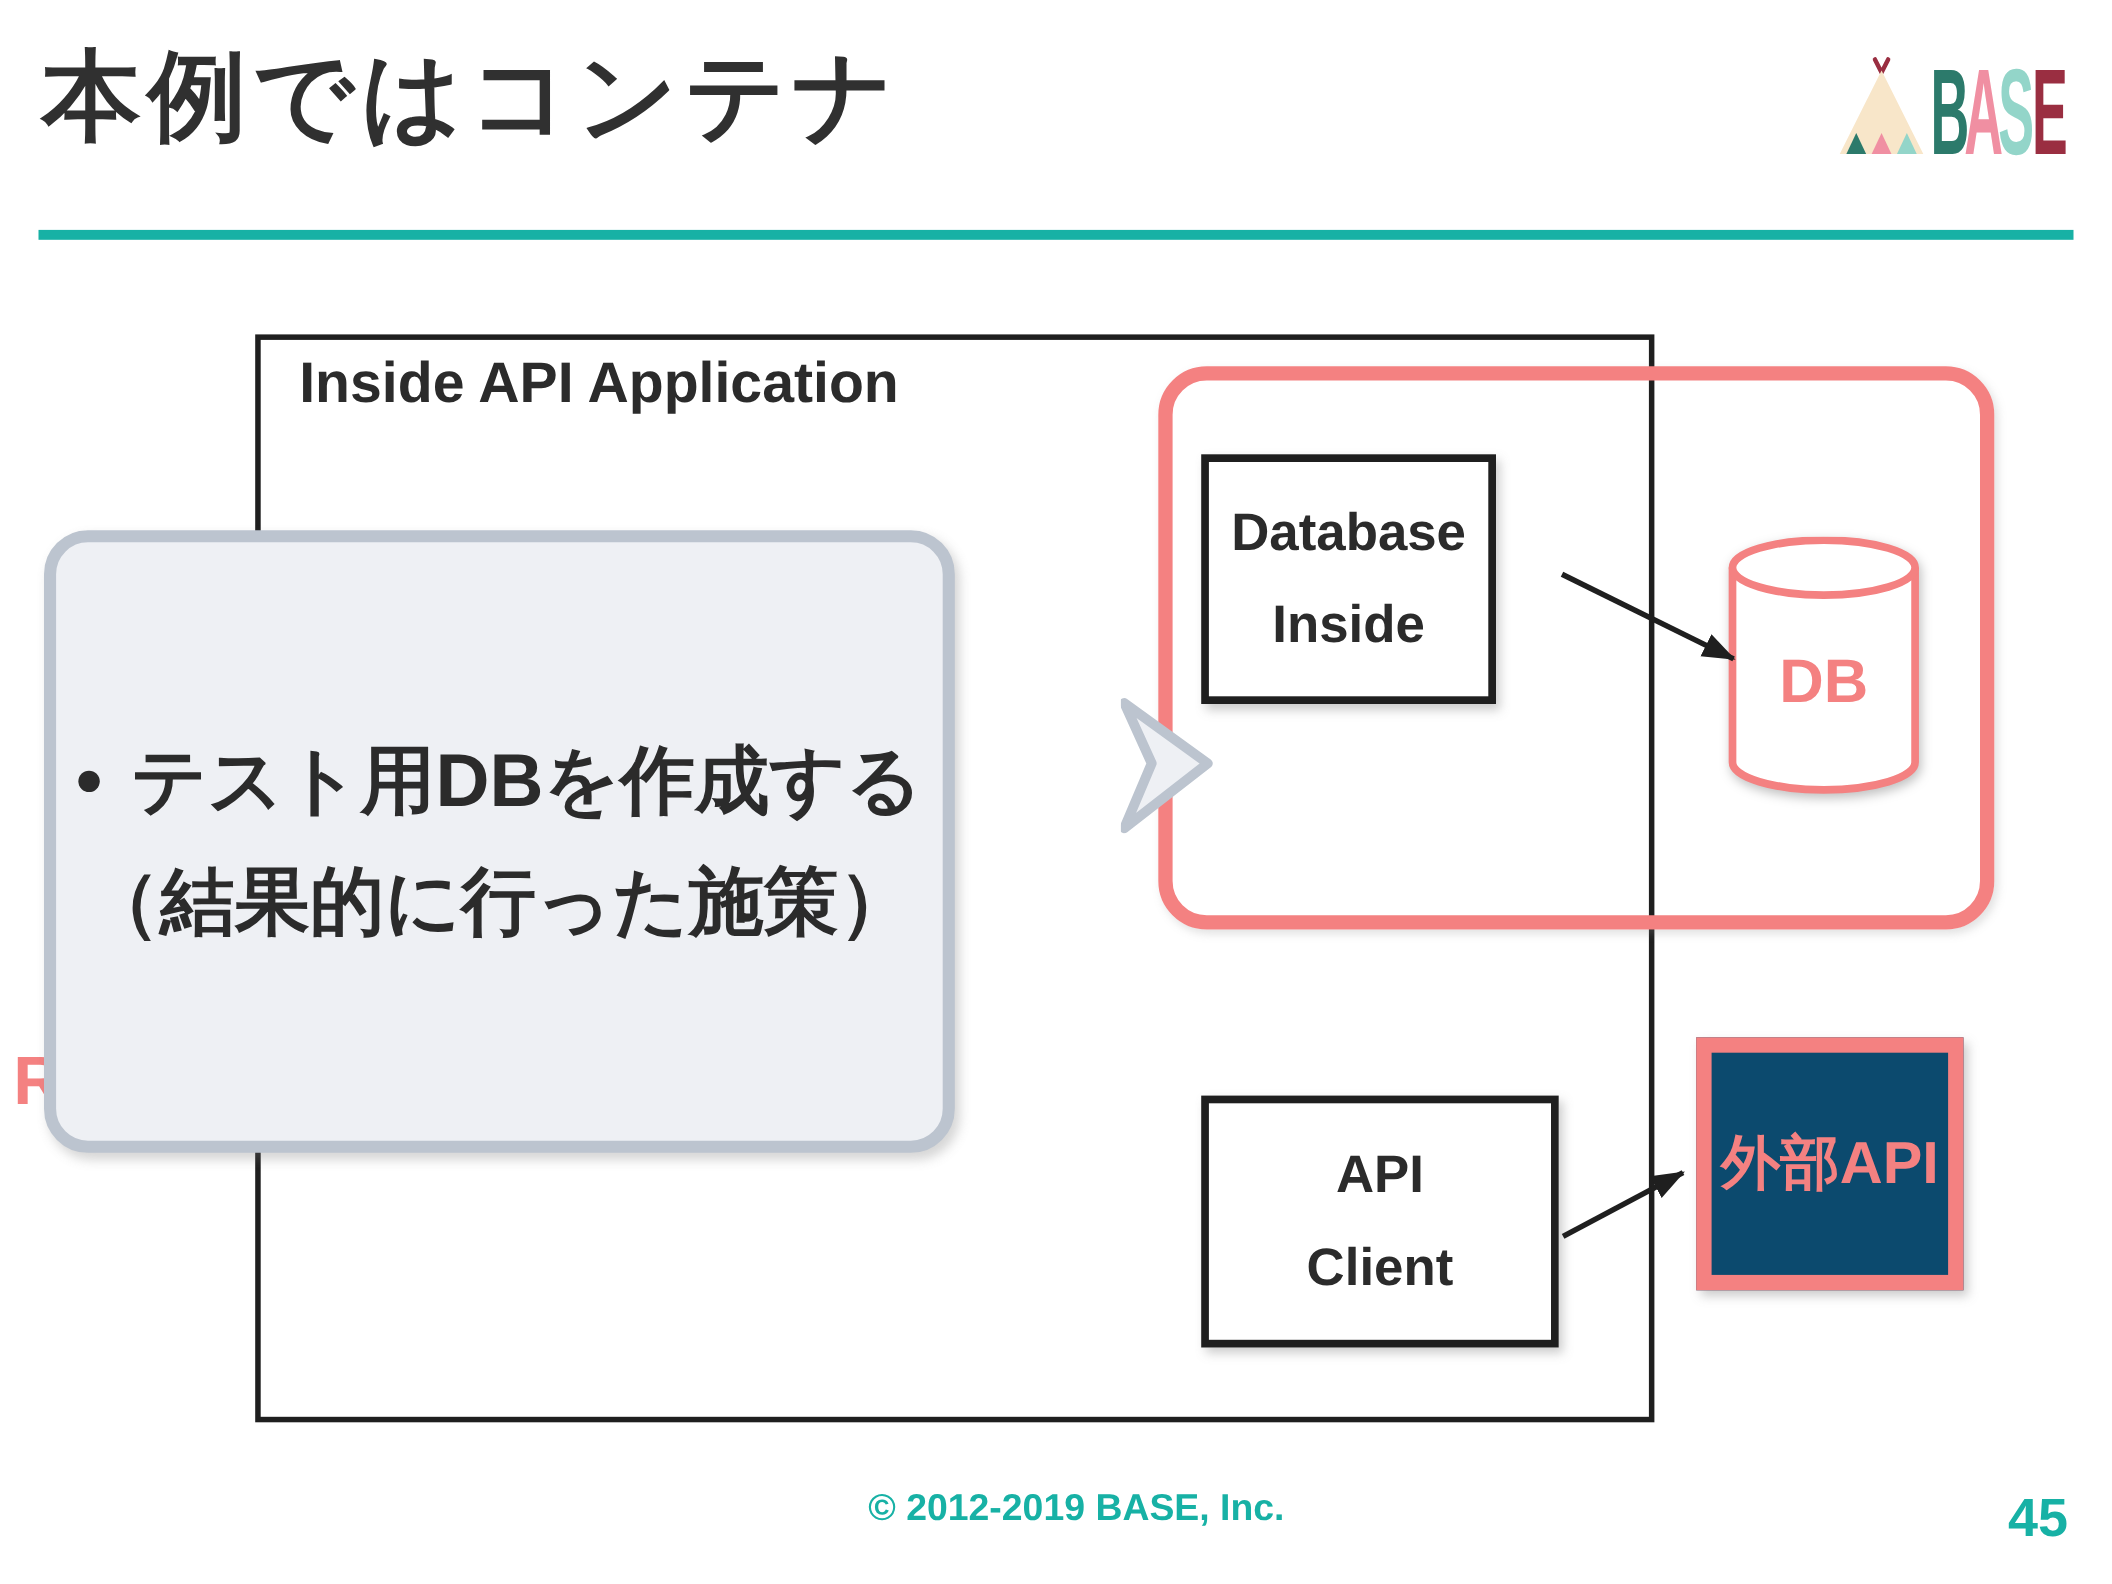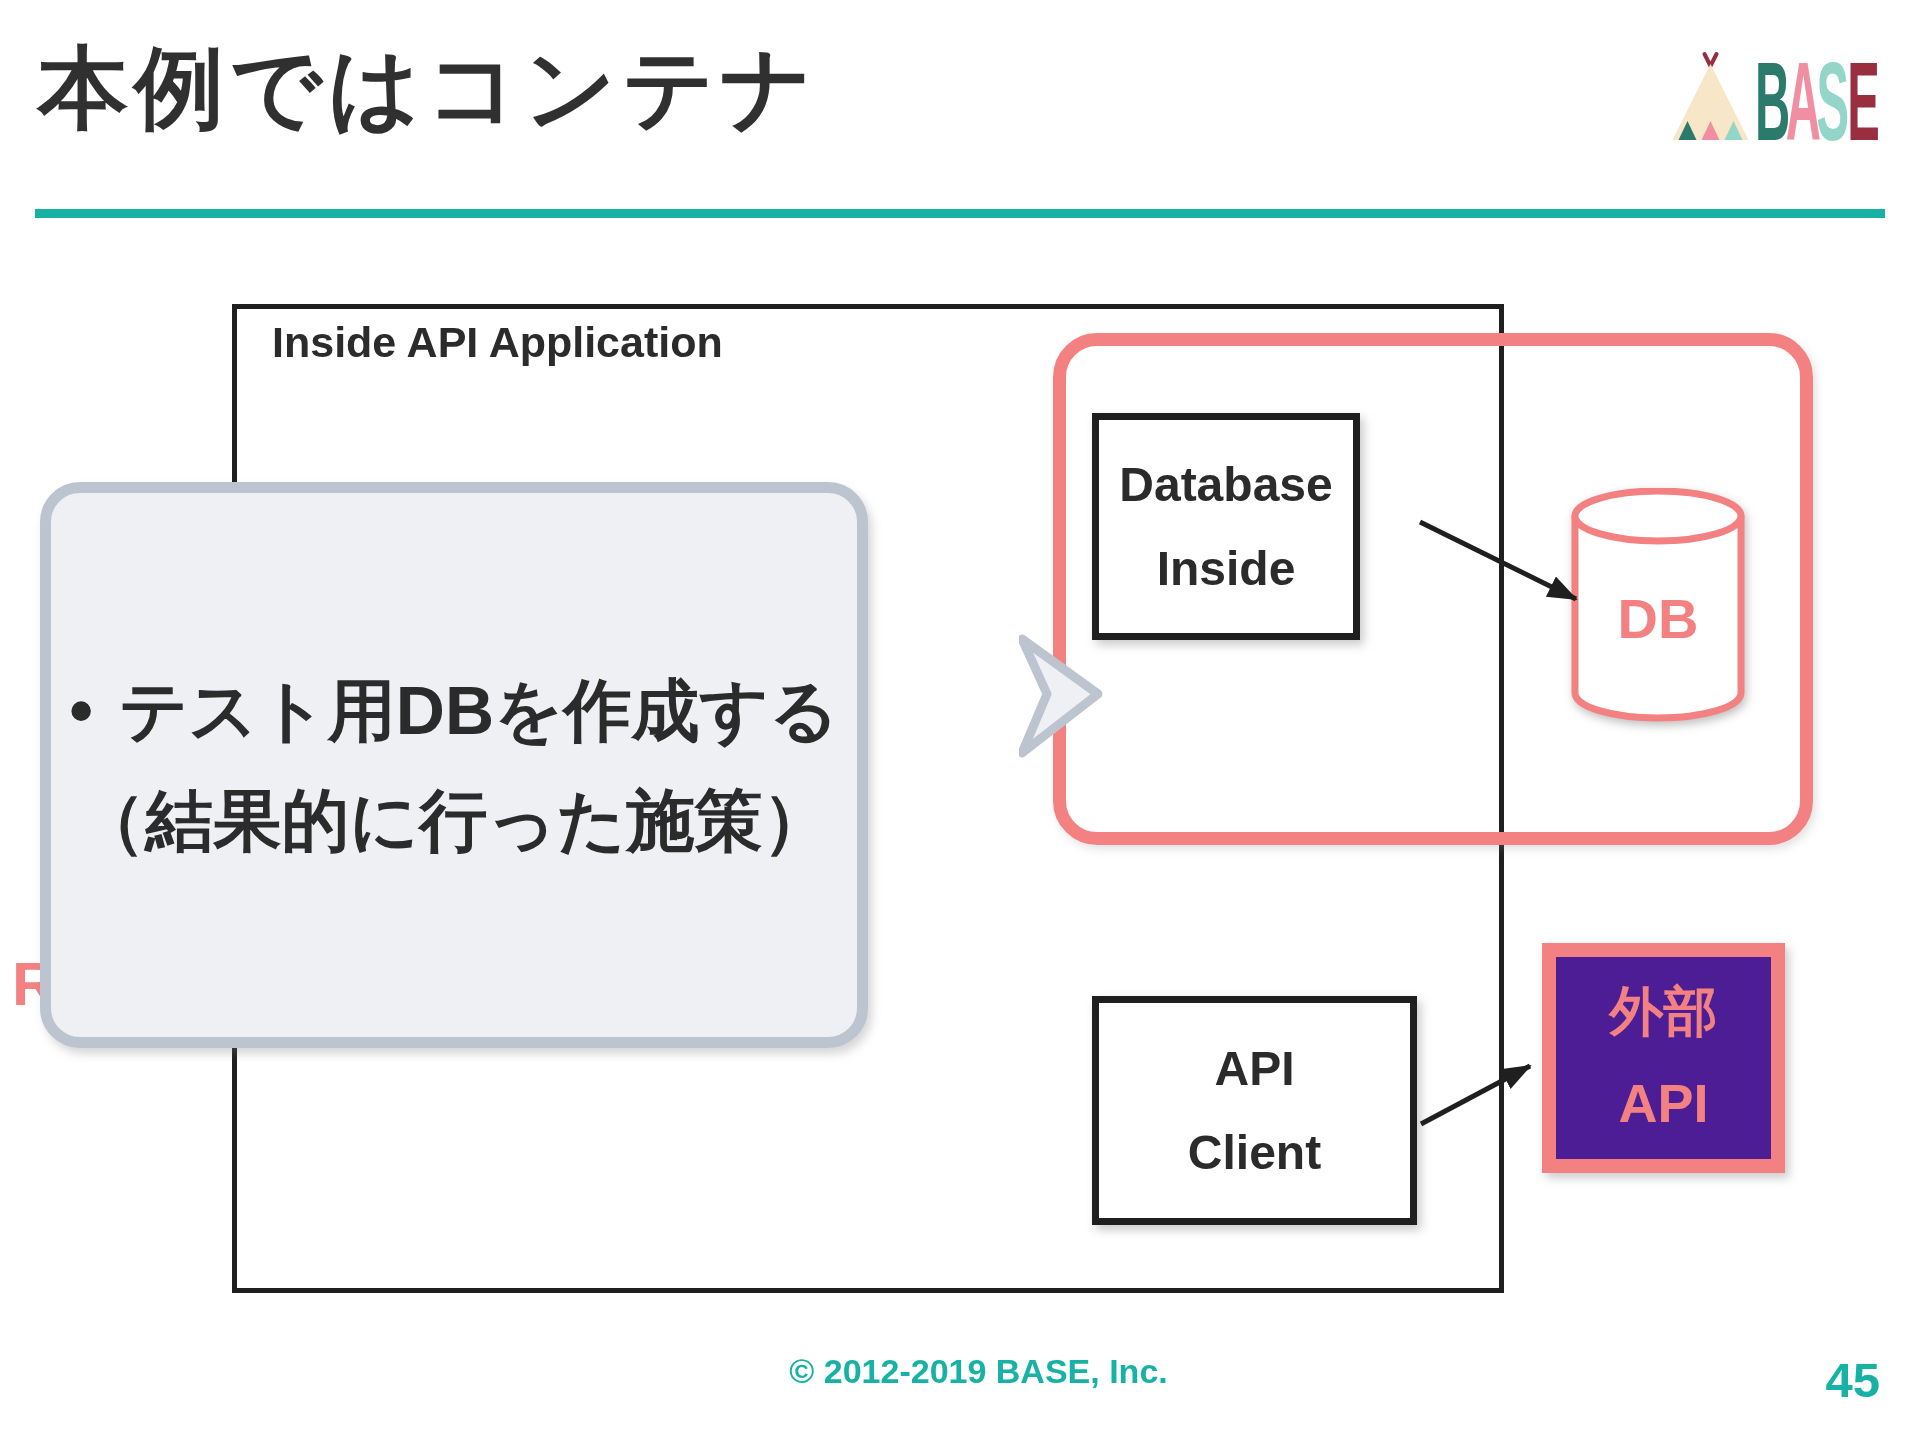--- a/index.html
+++ b/index.html
@@ -18,36 +18,36 @@
   .logo{position:absolute;left:1668px;top:50px;width:210px;height:94px;}
   .t-cream{fill:var(--logo-cream,#f8e6c9);} .t-green{fill:var(--logo-green,#2c7a6b);}
   .t-pink{fill:var(--logo-pink,#f08fa2);} .t-mint{fill:var(--logo-mint,#93d5c9);}
   .pole{stroke:var(--logo-maroon,#9a2e41);stroke-width:4;fill:none;stroke-linecap:round;}
   .logo text{font-family:"Liberation Sans","DejaVu Sans",sans-serif;font-weight:bold;font-size:111px;}
   .l-b{fill:var(--logo-green,#2c7a6b);} .l-a{fill:var(--logo-pink,#f08fa2);}
   .l-s{fill:var(--logo-mint,#93d5c9);} .l-e{fill:var(--logo-maroon,#9a2e41);}
 
   .bigbox{position:absolute;left:232px;top:304px;width:1272px;height:989px;
           border:5px solid var(--border-black,#1f1f1f);box-sizing:border-box;background:#fff;z-index:1;}
-  .inside-label{position:absolute;left:272px;top:318px;font-size:43px;font-weight:700;color:var(--ink);z-index:3;}
+  .inside-label{position:absolute;left:272px;top:318px;font-size:52px;font-weight:700;color:var(--ink);z-index:3;}
 
   .redrect{position:absolute;left:1053px;top:333px;width:760px;height:512px;box-sizing:border-box;
            border:13px solid var(--accent-salmon,#f48181);border-radius:44px;z-index:2;
            box-shadow:3px 4px 8px rgba(140,140,140,0.25);}
 
   .node{position:absolute;background:#fff;border:7px solid var(--border-black,#1f1f1f);box-sizing:border-box;
         display:flex;flex-direction:column;justify-content:center;align-items:center;
         font-weight:700;color:var(--ink);z-index:3;box-shadow:4px 5px 9px rgba(110,110,110,0.35);}
   .node span{display:block;line-height:1.75;}
   .da-box{left:1092px;top:413px;width:268px;height:227px;font-size:48px;}
   .client-box{left:1092px;top:996px;width:325px;height:229px;font-size:48px;}
 
   .ext-box{position:absolute;left:1542px;top:943px;width:243px;height:230px;box-sizing:border-box;
-           border:14px solid var(--accent-salmon,#f48181);background:#4c1d95;z-index:3;
-           display:flex;flex-direction:column;justify-content:center;align-items:center;
+           border:14px solid var(--accent-salmon,#f48181);background:#0c4a6e;z-index:3;
+           display:flex;flex-direction:row;justify-content:center;align-items:center;
            font-size:54px;font-weight:700;color:var(--accent-salmon,#f48181);
            box-shadow:4px 5px 9px rgba(110,110,110,0.35);}
   .ext-box span{display:block;line-height:1.7;}
 
   .cyl{position:absolute;left:1568px;top:488px;width:180px;height:235px;z-index:3;
        filter:drop-shadow(2px 4px 5px rgba(0,0,0,0.25));}
   .cyl .shape{fill:#ffffff;stroke:var(--accent-salmon,#f48181);stroke-width:7;}
   .cyl text{font-family:"Liberation Sans","DejaVu Sans",sans-serif;font-weight:bold;font-size:56px;
             fill:var(--accent-salmon,#f48181);}
 

